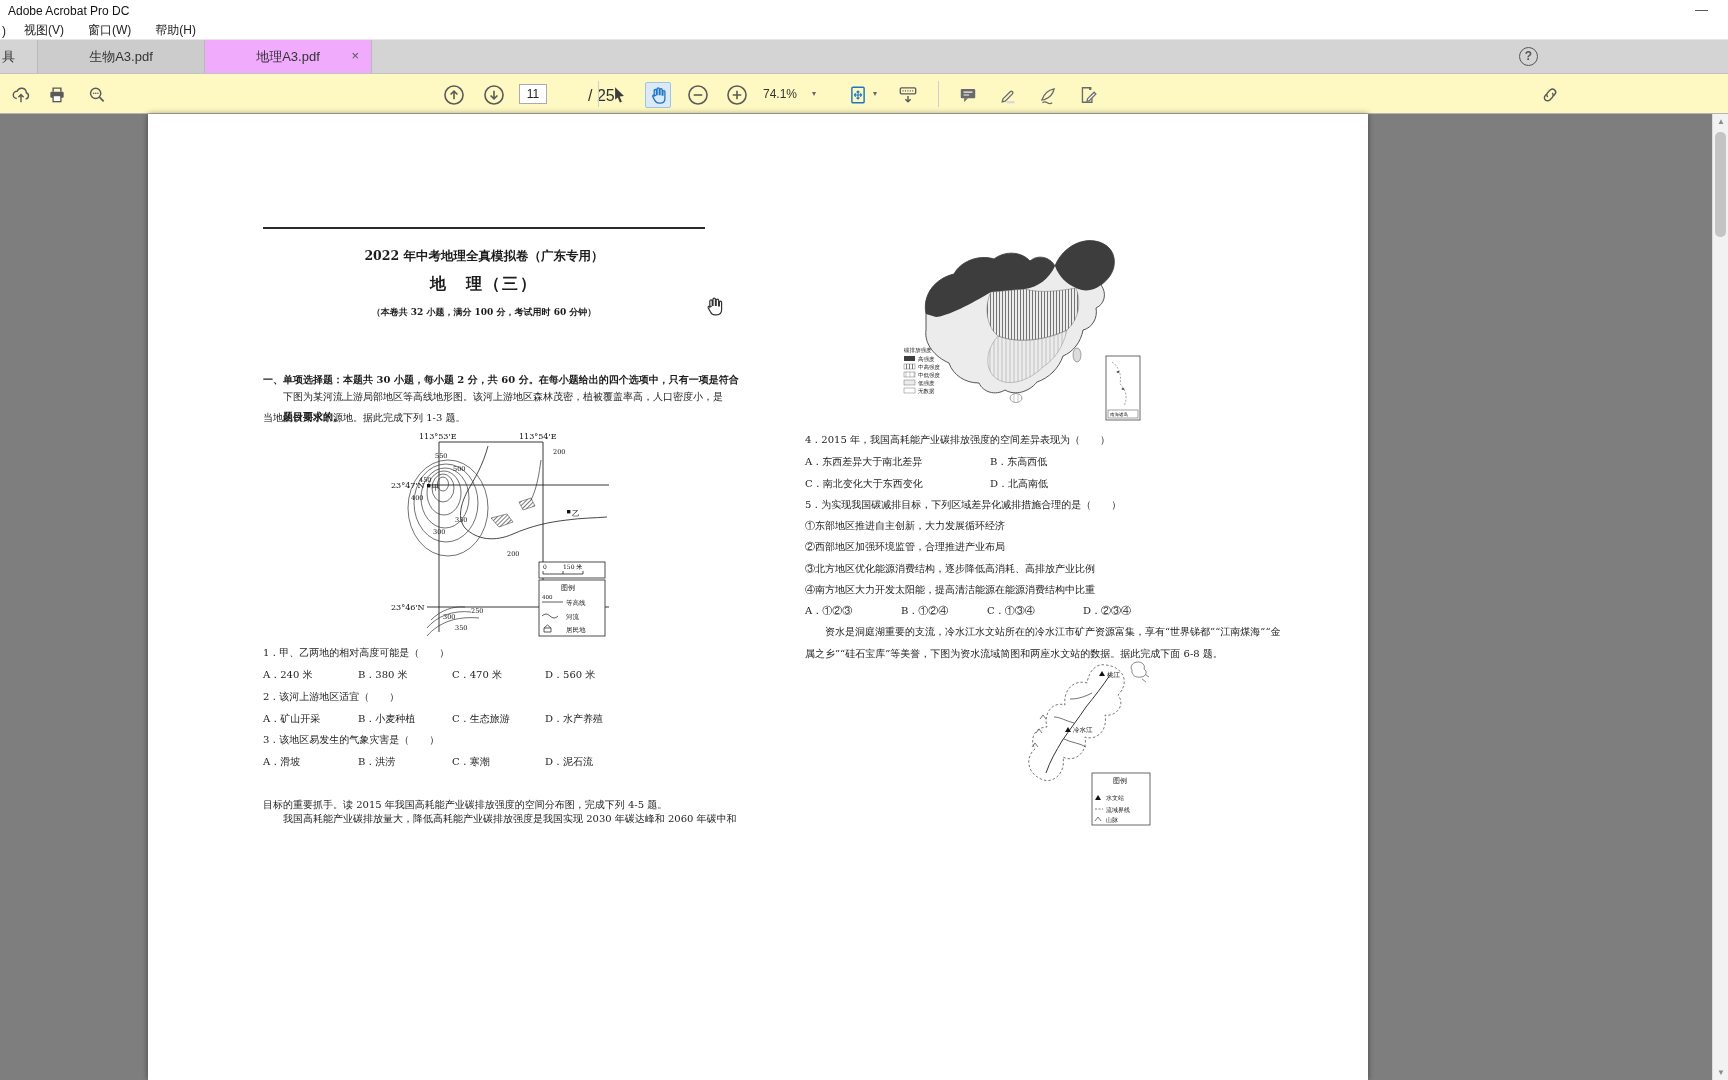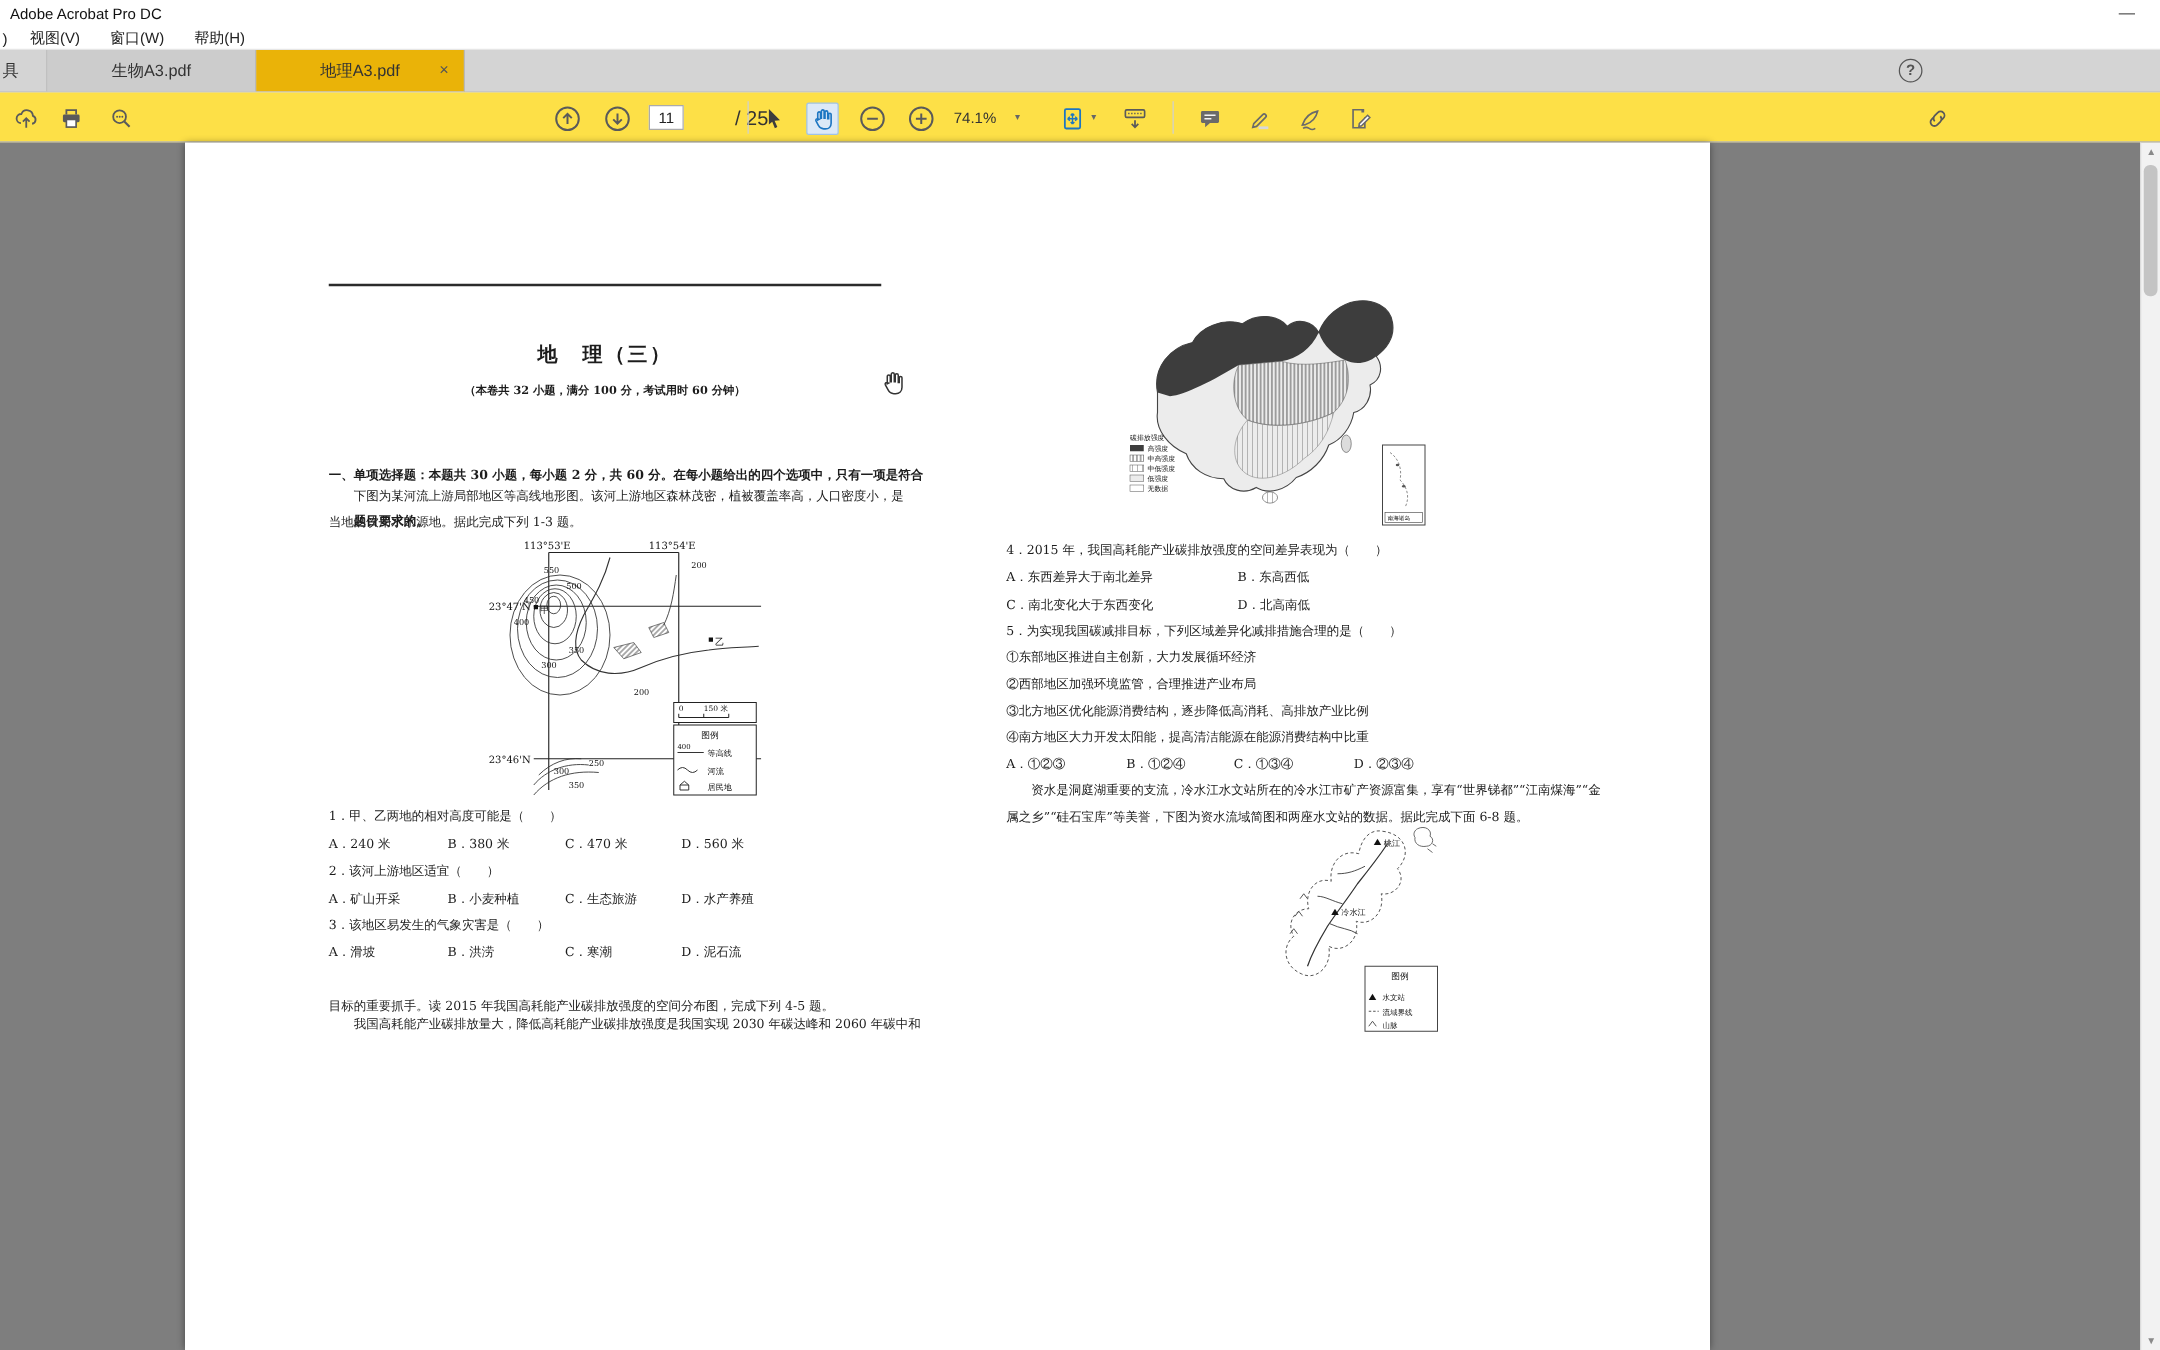--- a/index.html
+++ b/index.html
@@ -15,26 +15,26 @@
     font-size:12px; color:#222; border-bottom:1px solid #e6e6e6; }
   .menu-frag { padding:0 6px 0 2px; color:#222; }
   .menu-item { padding:0 12px; }
 
   .tabbar { position:relative; height:34px; background:#d4d4d4; display:flex; align-items:stretch;
     font-size:13px; color:#333; border-bottom:1px solid #c2c2c2; }
   .tools-frag { width:38px; display:flex; align-items:center; padding-left:2px;
     border-right:1px solid #b9b9b9; font-size:13px; }
   .tab { width:167px; display:flex; align-items:center; justify-content:center; position:relative;
     border-right:1px solid #b9b9b9; background:#cccccc; }
-  .tab.active { background:#eab308; }
+  .tab.active { background:#f0abfc; }
   .tab-close { position:absolute; right:12px; top:8px; color:#555; font-size:13px; line-height:16px; }
   .help-circle { position:absolute; right:190px; top:7px; width:19px; height:19px; border:1.5px solid #555;
     border-radius:50%; color:#555; font-size:12px; font-weight:bold; text-align:center; line-height:16px; }
 
-  .toolbar { position:relative; height:40px; background:#fde047; border-bottom:1px solid #b5b5b5; }
+  .toolbar { position:relative; height:40px; background:#fef9c3; border-bottom:1px solid #b5b5b5; }
   .tbtn { position:absolute; top:8px; width:26px; height:26px; display:flex; align-items:center;
     justify-content:center; border-radius:2px; }
   .tb-divider { position:absolute; top:7px; width:1px; height:26px; background:#cfcfcf; }
   .page-input { position:absolute; left:519px; top:10px; width:28px; height:20px; border:1px solid #ababab;
     background:#fff; font-size:12px; text-align:center; color:#222; font-family:"Liberation Sans",sans-serif; }
   .page-total { position:absolute; left:552px; top:13px; font-size:16px; color:#333;margin-left:36px; }
   .zoom-label { position:absolute; left:763px; top:13px; font-size:12px; color:#333; }
   .dd-caret { font-size:8px; color:#666; }
   .zoom-caret { position:absolute; left:812px; top:15px; }
   .fit-caret  { position:absolute; left:873px; top:15px; }
@@ -205,20 +205,21 @@
       <path d="M7 10.8 a2.8 2.8 0 0 1 0-4 l2.2-2.2 a2.8 2.8 0 0 1 4 4 L12 9.8" fill="none" stroke="#5a5a5a" stroke-width="1.3"></path>
       <path d="M11 7.2 a2.8 2.8 0 0 1 0 4 l-2.2 2.2 a2.8 2.8 0 0 1-4-4 L6 8.2" fill="none" stroke="#5a5a5a" stroke-width="1.3"></path>
     </svg>
   </div>
 </div>
 
 <div class="docarea">
   <div class="page">
 
     <div class="rule" style="left:115px; top:113px; width:442px; height:2px;"></div>
+    <div class="line t1 center" style="left:115px; top:134px; width:442px;">2022 年中考地理全真模拟卷（广东专用）</div>
     <div class="line t2 center" style="left:115px; top:160px; width:442px;">地　理（三）</div>
     <div class="line t3 center" style="left:115px; top:192px; width:442px;">（本卷共 32 小题，满分 100 分，考试用时 60 分钟）</div>
 
     <div class="line" style="left:115px; top:233px; font-weight:bold;margin-top:26px;">一、单项选择题：本题共 30 小题，每小题 2 分，共 60 分。在每小题给出的四个选项中，只有一项是符合</div>
     <div class="line" style="left:135px; top:254px; font-weight:bold;margin-top:42px;">题目要求的。</div>
     <div class="line" style="left:135px; top:276px;">下图为某河流上游局部地区等高线地形图。该河上游地区森林茂密，植被覆盖率高，人口密度小，是</div>
     <div class="line" style="left:115px; top:297px;">当地的饮用水水源地。据此完成下列 1-3 题。</div>
 
     <div class="mapbox" style="left:243px; top:316px;">
       <svg width="218" height="208" viewBox="0 0 218 208">

